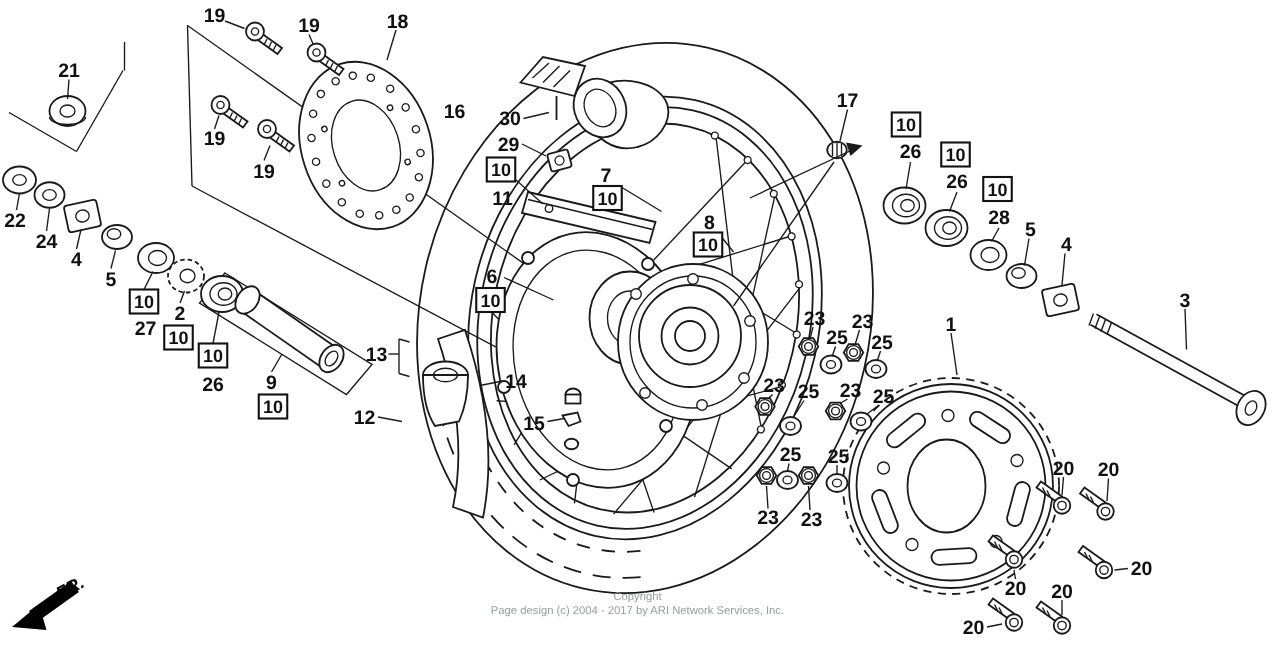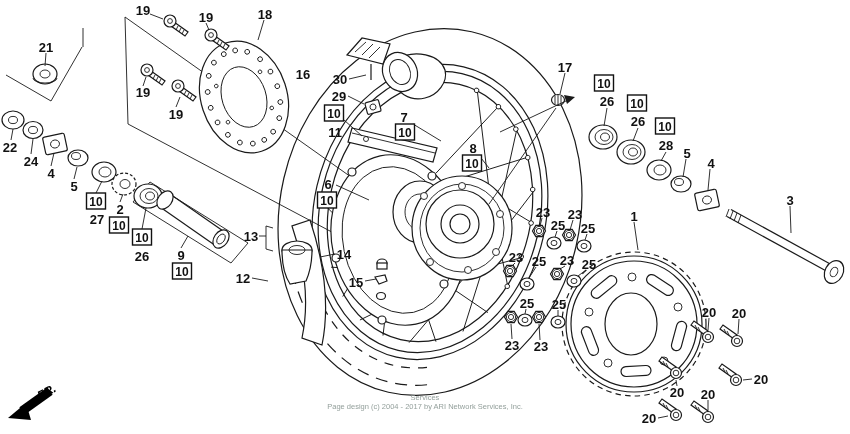--- a/index.html
+++ b/index.html
@@ -557,16 +557,16 @@
       </g>
 
   <g>
     <line x1="50" y1="391" x2="22" y2="411" stroke="#000" stroke-width="9"></line>
     <polygon fill="#000" points="26,403 8,418 31,420"></polygon>
     <text class="fr-text" transform="translate(40,400) rotate(-28)">FR.</text>
   </g>
 </svg>
 
 <div class="footer-note">
-  <div>Services</div>
+  <div>Copyright</div>
   <div>Page design (c) 2004 - 2017 by ARI Network Services, Inc.</div>
 </div>
 </div>
 
 </body></html>

